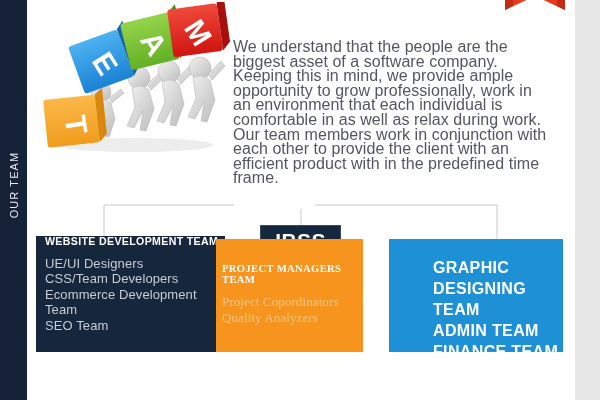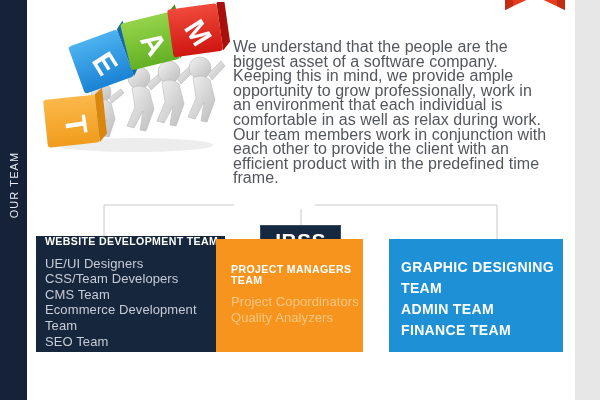--- a/index.html
+++ b/index.html
@@ -121,21 +121,22 @@
   #col-web {
     left: 9px; top: 236px;
     width: 189px; height: 116px;
     background: #16263c;
     padding: 0 0 0 9px;
   }
   #col-pm {
     left: 189px; top: 239px;
     width: 147px; height: 113px;
     background: #f7941e;
-    padding: 25px 0 0 15px;
+    padding: 25px 0 0 6px;
+    font-family: Liberation Serif, serif;
   }
   #col-gd {
     left: 362px; top: 239px;
     width: 174px; height: 113px;
     background: #1e91d6;
     padding: 18px 0 0 12px;
   }
 
   .col-head {
     font-size: 10.6px;
@@ -149,25 +150,26 @@
 
   .col-item {
     font-size: 13px;
     line-height: 15.6px;
     letter-spacing: 0.1px;
   }
   #col-web .col-item { color: #c7ccd6; }
   #col-pm  .col-item { color: #fbc681; }
 
   .col-head-stack {
-    font-size: 14px;
+    font-size: 16px;
     font-weight: bold;
     color: #ffffff;
     letter-spacing: 0.35px;
     line-height: 21px;
+    margin-left: 32px;
   }
 </style>
 </head>
 <body>
 
 <div id="page">
 
   <div id="right-gutter-edge"></div>
   <div id="right-gutter"></div>
 
@@ -272,21 +274,20 @@
     </svg>
 
     <div id="ibss-node">
       <span class="label">IBSS</span>
     </div>
 
     <div id="col-web" class="col">
       <div class="col-head">WEBSITE DEVELOPMENT TEAM</div>
       <div class="col-item">UE/UI Designers</div>
       <div class="col-item">CSS/Team Developers</div>
-      <div class="col-item">CMS Team</div>
       <div class="col-item">Ecommerce Development Team</div>
       <div class="col-item">SEO Team</div>
     </div>
 
     <div id="col-pm" class="col">
       <div class="col-head">PROJECT MANAGERS TEAM</div>
       <div class="col-item">Project Copordinators</div>
       <div class="col-item">Quality Analyzers</div>
     </div>
 

